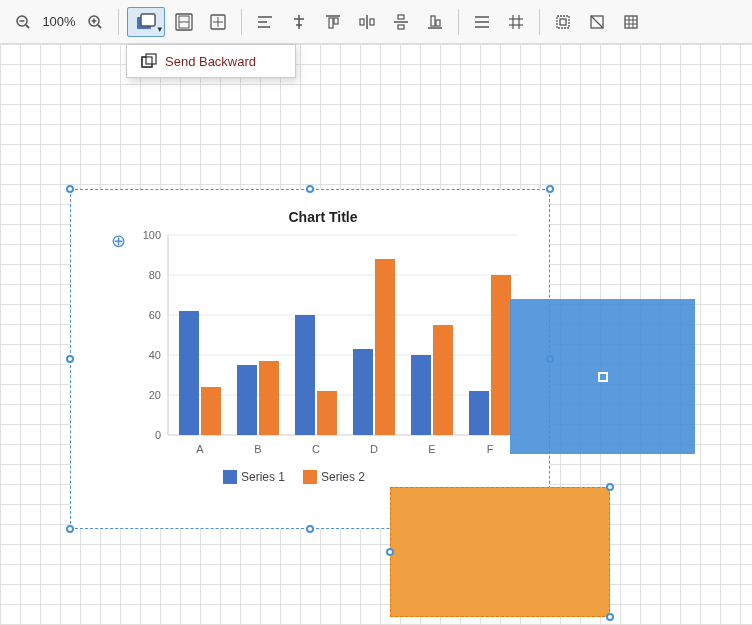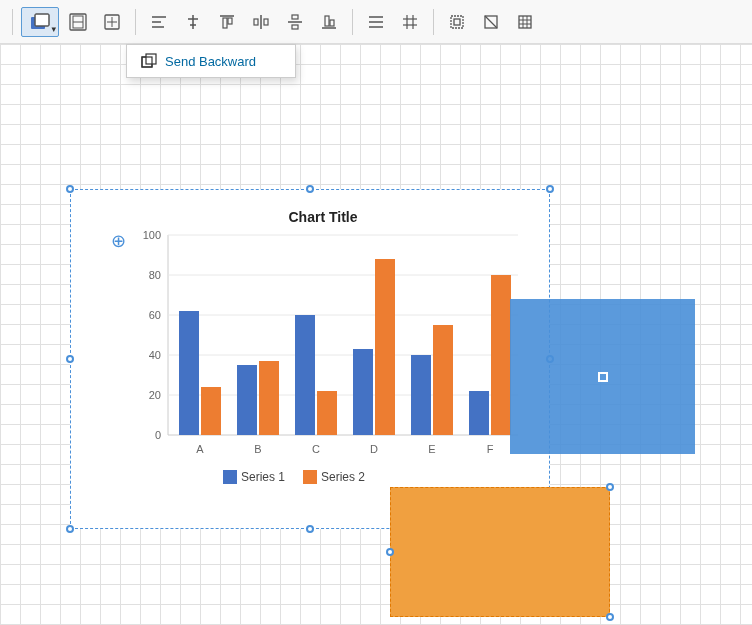--- a/index.html
+++ b/index.html
@@ -67,21 +67,21 @@
       z-index: 100;
       min-width: 170px;
       padding: 2px 0;
     }
 
     .menu-item {
       display: flex;
       align-items: center;
       padding: 6px 14px;
       font-size: 13px;
-      color: #0369a1;
+      color: #7f1d1d;
       cursor: pointer;
       gap: 8px;
     }
     .menu-item.highlighted {
       background: #fff;
       border: 2px solid #e03030;
     }
 
     .menu-icon {
       width: 16px;
@@ -210,20 +210,38 @@
       left: 22px;
       width: 460px;
       height: 310px;
     }
 
   </style>
 </head>
 <body>
 
 <div class="toolbar">
+  <div class="zoom-group">
+    <div class="toolbar-btn">
+      <svg width="14" height="14" viewBox="0 0 14 14">
+        <circle cx="6" cy="6" r="5" fill="none" stroke="#555" stroke-width="1.5"></circle>
+        <line x1="3.5" y1="6" x2="8.5" y2="6" stroke="#555" stroke-width="1.5"></line>
+        <line x1="10" y1="10" x2="13" y2="13" stroke="#555" stroke-width="1.8"></line>
+      </svg>
+    </div>
+    <span class="toolbar-btn" style="width:38px; font-size:13px;">100%</span>
+    <div class="toolbar-btn">
+      <svg width="14" height="14" viewBox="0 0 14 14">
+        <circle cx="6" cy="6" r="5" fill="none" stroke="#555" stroke-width="1.5"></circle>
+        <line x1="3.5" y1="6" x2="8.5" y2="6" stroke="#555" stroke-width="1.5"></line>
+        <line x1="6" y1="3.5" x2="6" y2="8.5" stroke="#555" stroke-width="1.5"></line>
+        <line x1="10" y1="10" x2="13" y2="13" stroke="#555" stroke-width="1.8"></line>
+      </svg>
+    </div>
+  </div>
 
   <div class="toolbar-separator"></div>
 
   <div class="toolbar-btn active" style="width:38px; position:relative;">
     <svg width="22" height="22" viewBox="0 0 22 22">
       <rect x="2" y="6" width="14" height="12" fill="#4472c4" rx="1"></rect>
       <rect x="6" y="3" width="14" height="12" fill="white" stroke="#555" stroke-width="1" rx="1"></rect>
       <rect x="6" y="3" width="14" height="12" fill="none" stroke="#555" stroke-width="1" rx="1"></rect>
     </svg>
     <span style="font-size:9px; position:absolute; bottom:2px; right:2px; color:#333;">▾</span>

